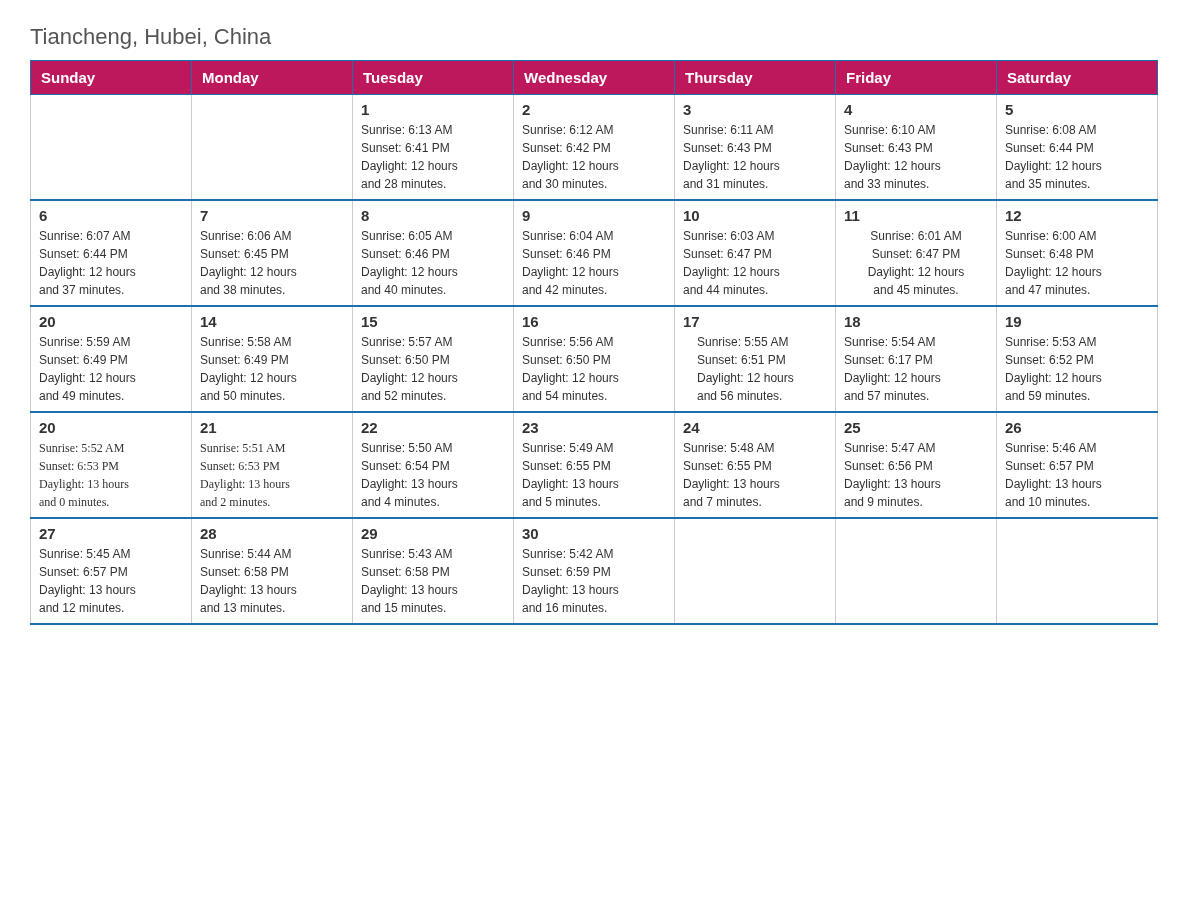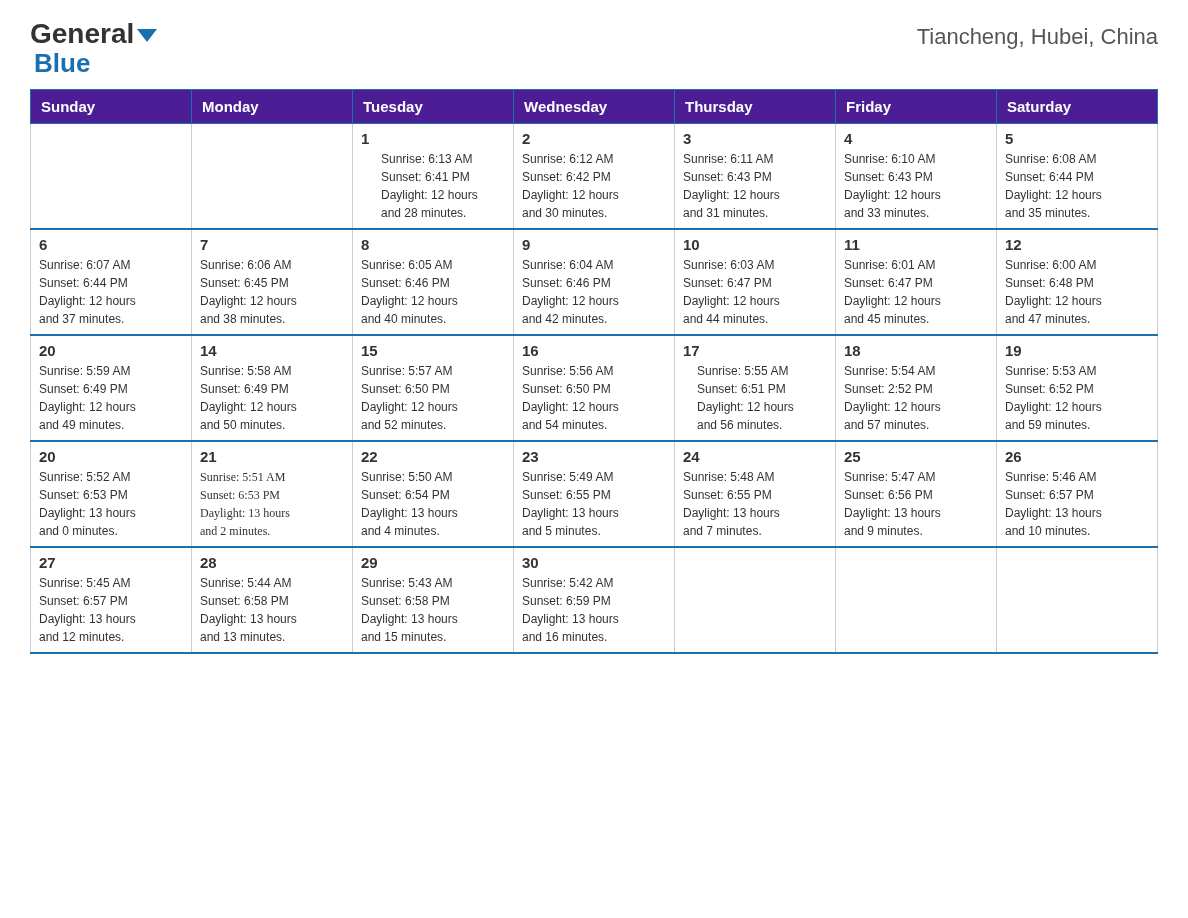--- a/index.html
+++ b/index.html
@@ -46,21 +46,21 @@
       font-size: 22px;
       color: #555;
       margin-top: 4px;
     }
     table {
       width: 100%;
       border-collapse: collapse;
       margin-top: 8px;
     }
     thead tr {
-      background-color: #4c1d95;
+      background-color: #be185d;
     }
     thead th {
       color: #fff;
       font-size: 15px;
       font-weight: bold;
       padding: 8px 10px;
       text-align: left;
       border: 1px solid #1a6faf;
     }
     tbody td {
@@ -88,27 +88,20 @@
       line-height: 1.5;
     }
     .empty-cell {
       background: #fff;
     }
   </style>
 </head>
 <body>
 
 <div class="header">
-  <div class="logo">
-    <div style="display:flex; align-items:center;">
-      <span class="logo-text">General</span>
-      <span style="display:inline-block; width:0; height:0; border-left:10px solid transparent; border-right:10px solid transparent; border-top:13px solid #1a6faf; margin-left:3px; margin-top:2px;"></span>
-    </div>
-    <div class="logo-line2">Blue</div>
-  </div>
   <div class="title-block">
     <div class="location">Tiancheng, Hubei, China</div>
   </div>
 </div>
 
 <table>
   <thead>
     <tr>
     <th>Sunday</th>
         <th>Monday</th>
@@ -118,21 +111,21 @@
         <th>Friday</th>
         <th>Saturday</th>
       </tr>
   </thead>
   <tbody id="calendar-body">
   <tr>
         <td class="empty-cell"></td>
         <td class="empty-cell"></td>
         <td>
           <span class="day-num">1</span>
-          <div class="day-info" style="white-space: pre-line; margin-left: 20px;">Sunrise: 6:13 AM
+          <div class="day-info" style="white-space: pre-line;">Sunrise: 6:13 AM
 Sunset: 6:41 PM
 Daylight: 12 hours
 and 28 minutes.</div>
         </td>
         <td>
           <span class="day-num">2</span>
           <div class="day-info" style="white-space: pre-line;">Sunrise: 6:12 AM
 Sunset: 6:42 PM
 Daylight: 12 hours
 and 30 minutes.</div>
@@ -190,21 +183,21 @@
         </td>
         <td>
           <span class="day-num">10</span>
           <div class="day-info" style="white-space: pre-line;">Sunrise: 6:03 AM
 Sunset: 6:47 PM
 Daylight: 12 hours
 and 44 minutes.</div>
         </td>
         <td>
           <span class="day-num">11</span>
-          <div class="day-info" style="white-space: pre-line;">Sunrise: 6:01 AM
+          <div class="day-info" style="white-space: pre-line; text-align: center;">Sunrise: 6:01 AM
 Sunset: 6:47 PM
 Daylight: 12 hours
 and 45 minutes.</div>
         </td>
         <td>
           <span class="day-num">12</span>
           <div class="day-info" style="white-space: pre-line;">Sunrise: 6:00 AM
 Sunset: 6:48 PM
 Daylight: 12 hours
 and 47 minutes.</div>
@@ -242,36 +235,36 @@
         <td>
           <span class="day-num">17</span>
           <div class="day-info" style="white-space: pre-line; margin-left: 14px;">Sunrise: 5:55 AM
 Sunset: 6:51 PM
 Daylight: 12 hours
 and 56 minutes.</div>
         </td>
         <td>
           <span class="day-num">18</span>
           <div class="day-info" style="white-space: pre-line;">Sunrise: 5:54 AM
-Sunset: 2:52 PM
+Sunset: 6:17 PM
 Daylight: 12 hours
 and 57 minutes.</div>
         </td>
         <td>
           <span class="day-num">19</span>
           <div class="day-info" style="white-space: pre-line;">Sunrise: 5:53 AM
 Sunset: 6:52 PM
 Daylight: 12 hours
 and 59 minutes.</div>
         </td>
       </tr>
       <tr>
         <td>
           <span class="day-num">20</span>
-          <div class="day-info" style="white-space: pre-line;">Sunrise: 5:52 AM
+          <div class="day-info" style="white-space: pre-line; font-family: Liberation Serif, serif;">Sunrise: 5:52 AM
 Sunset: 6:53 PM
 Daylight: 13 hours
 and 0 minutes.</div>
         </td>
         <td>
           <span class="day-num">21</span>
           <div class="day-info" style="white-space: pre-line; font-family: Liberation Serif, serif;">Sunrise: 5:51 AM
 Sunset: 6:53 PM
 Daylight: 13 hours
 and 2 minutes.</div>

